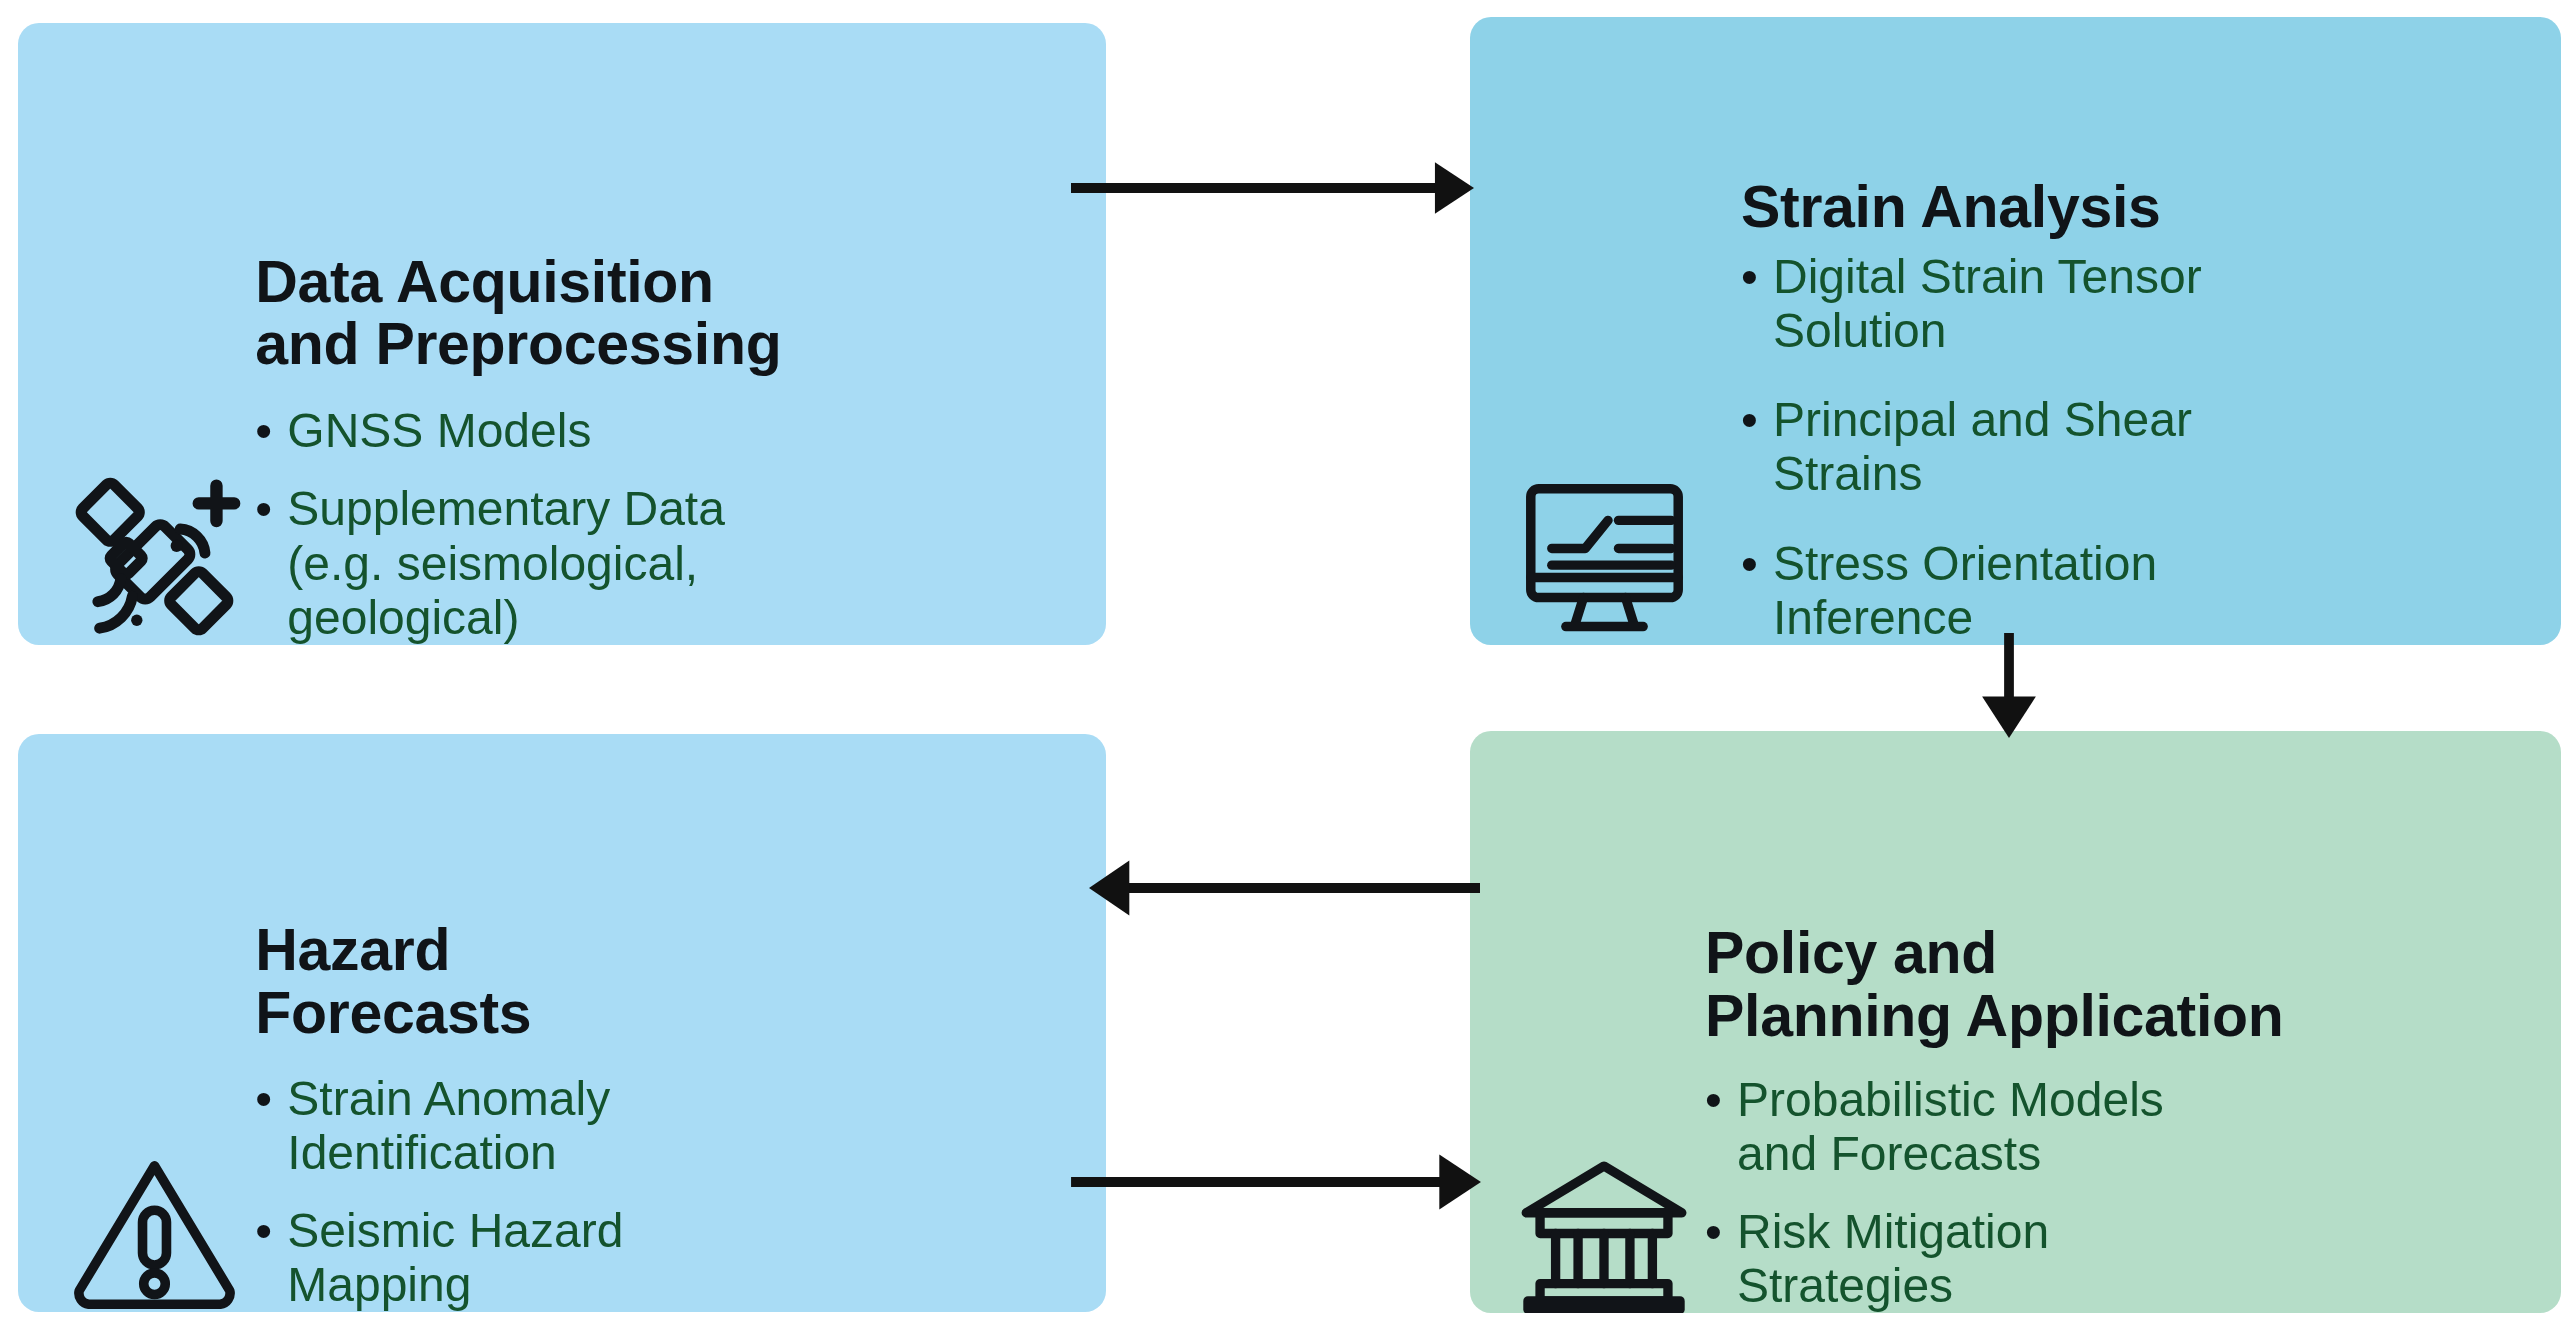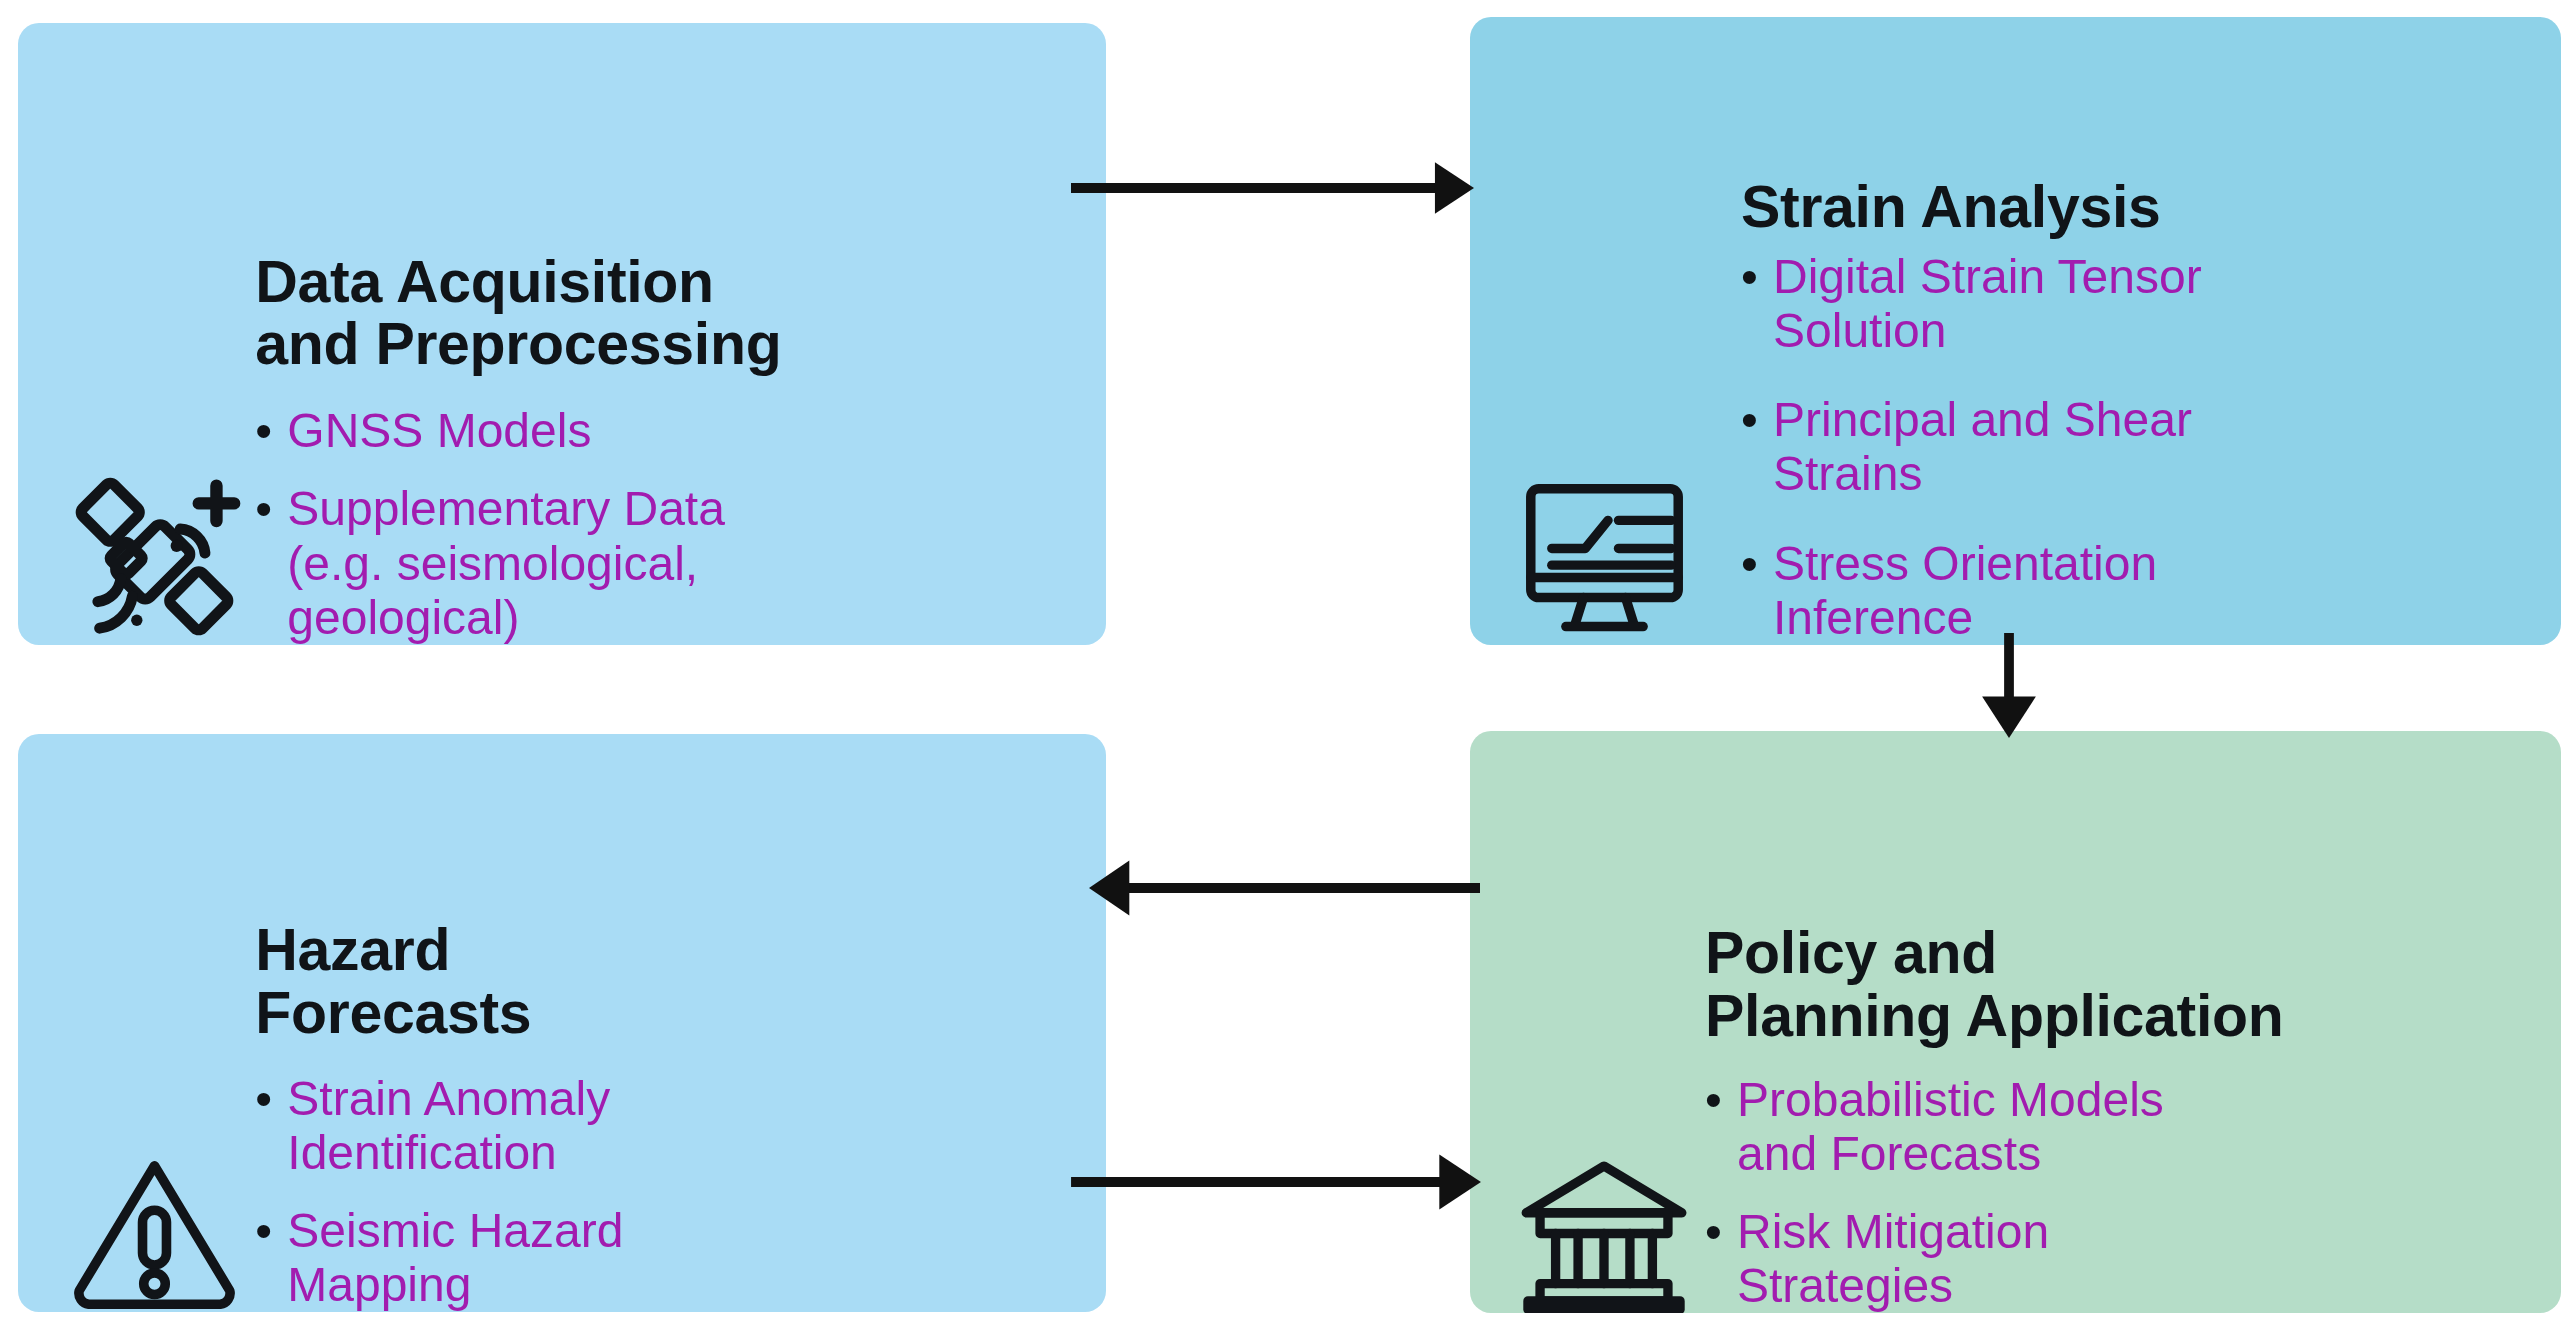--- a/index.html
+++ b/index.html
@@ -50,21 +50,21 @@
   }
   .bullets {
     list-style: none;
     margin: 0;
     padding: 0;
   }
   .bullet {
     position: relative;
     font-size: 48px;
     line-height: 1.13;
-    color: #a21caf;
+    color: #14532d;
     font-weight: 400;
     padding-left: 32px;
     white-space: pre-line;
   }
   .bullet::before {
     content: "\2022";
     position: absolute;
     left: 0;
     top: 0;
     font-size: 48px;

